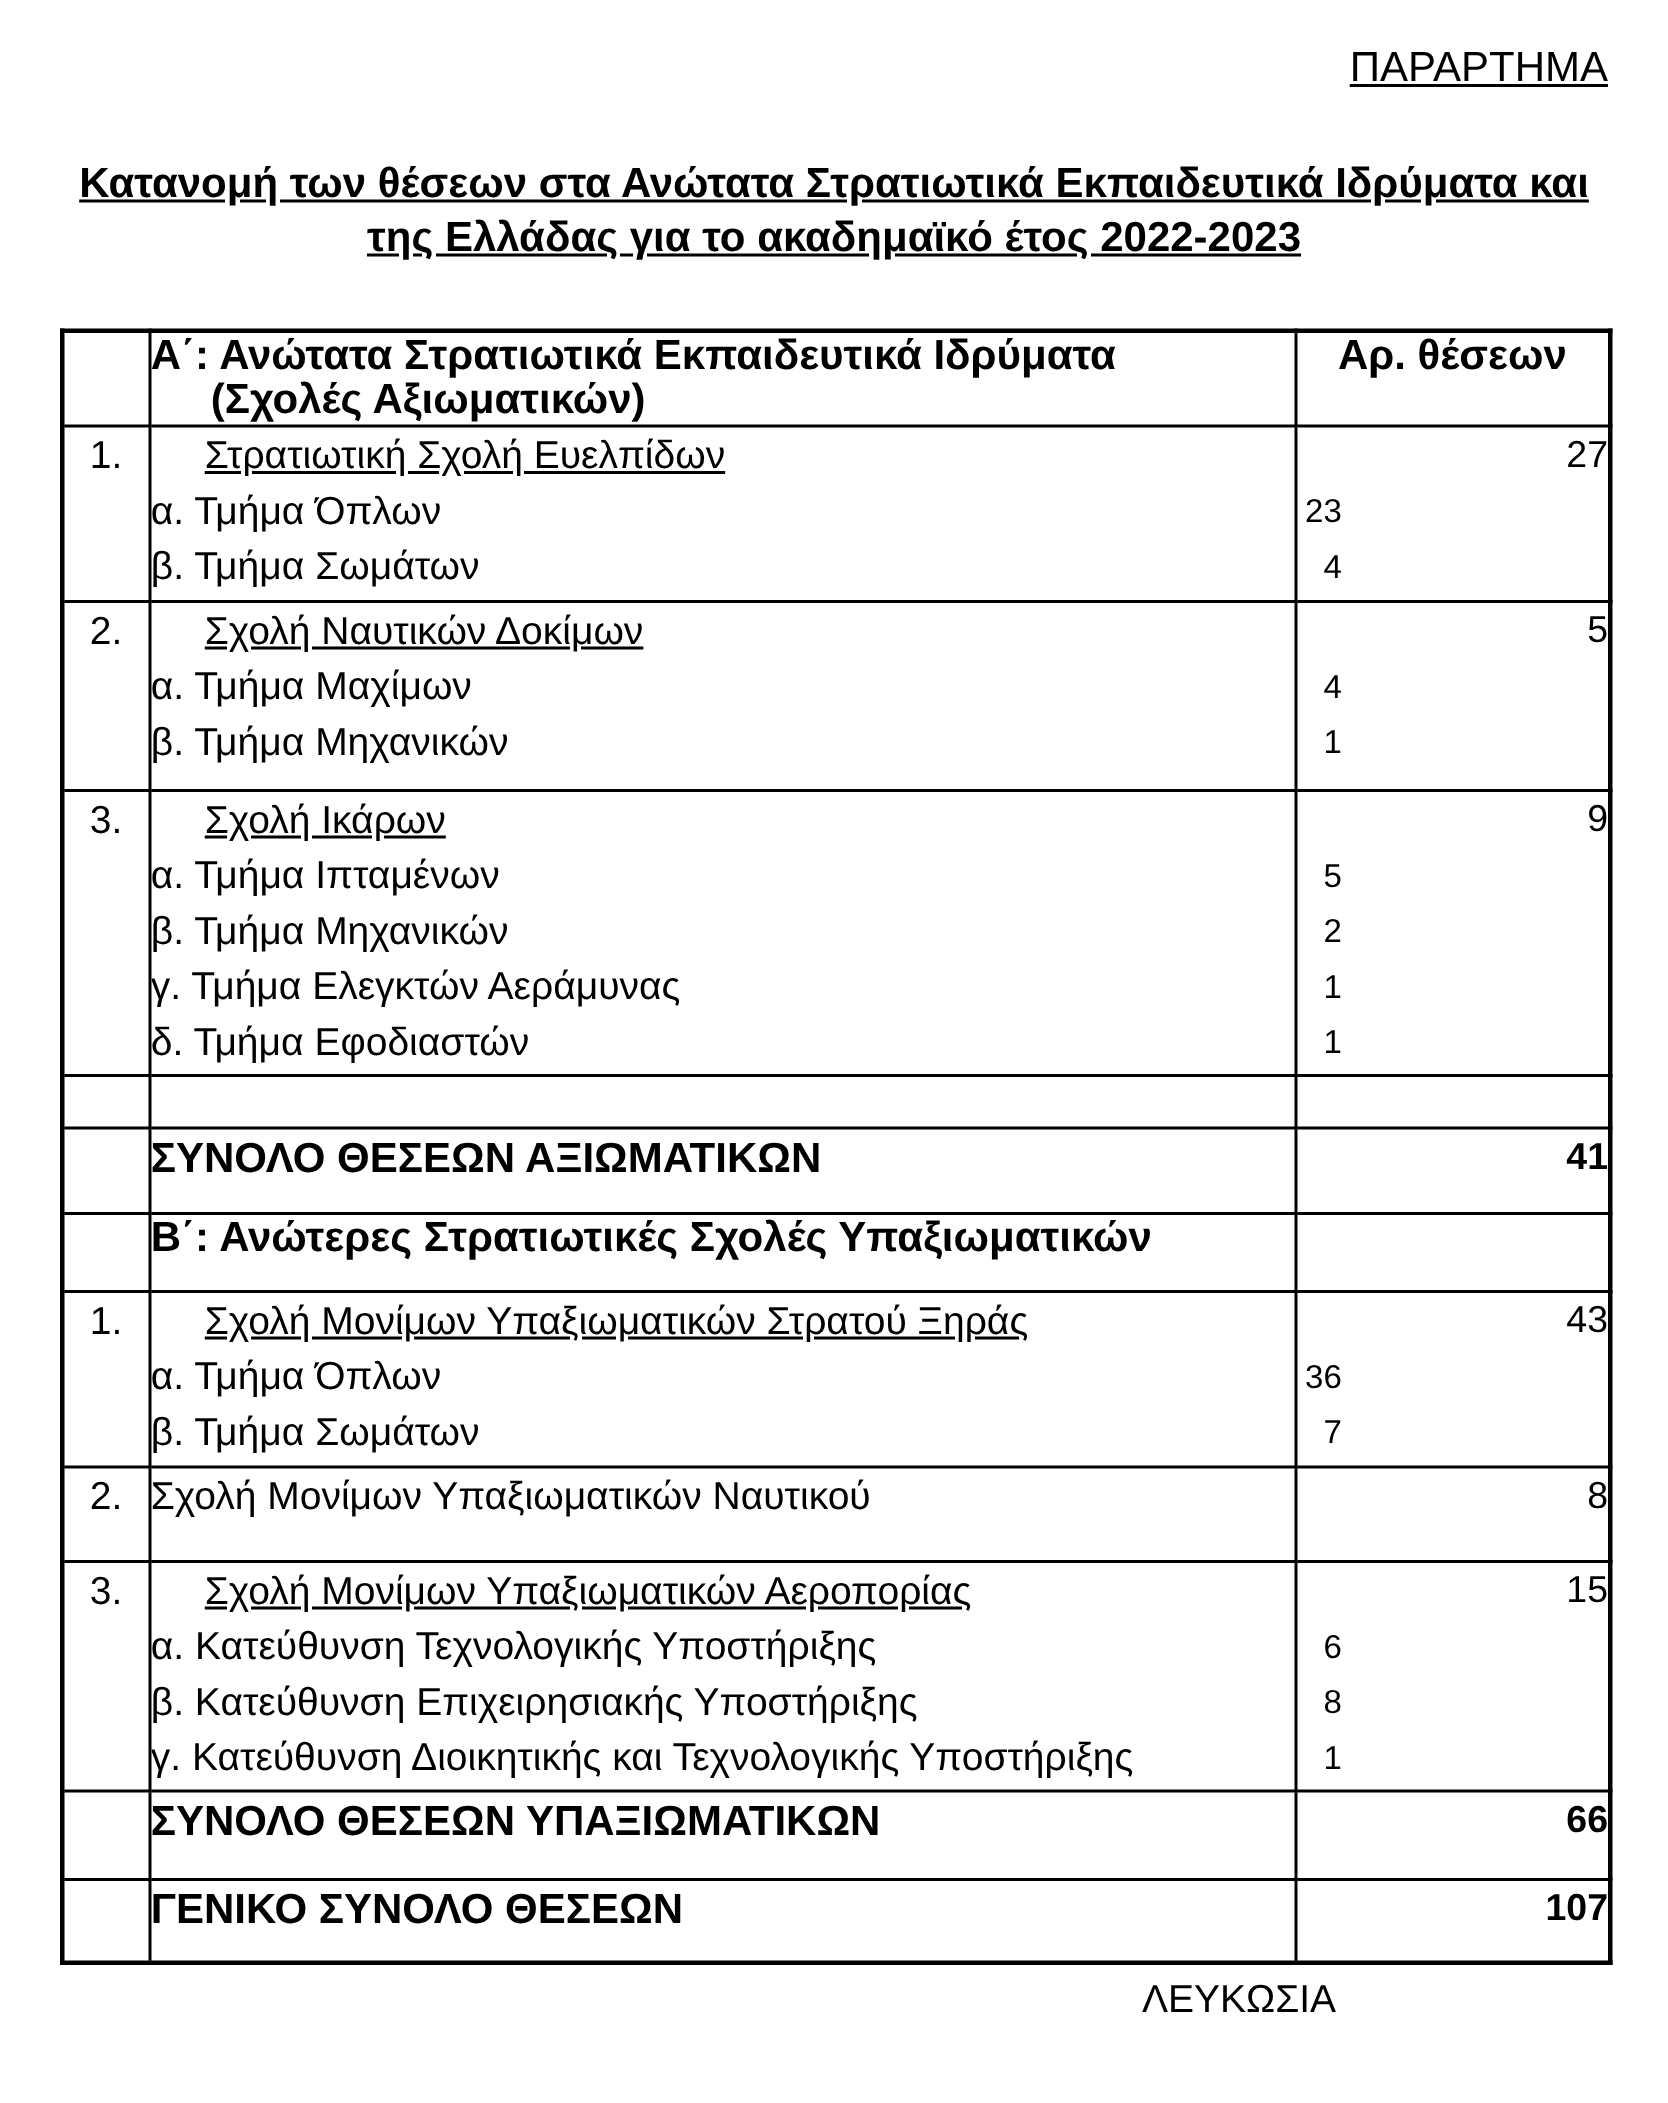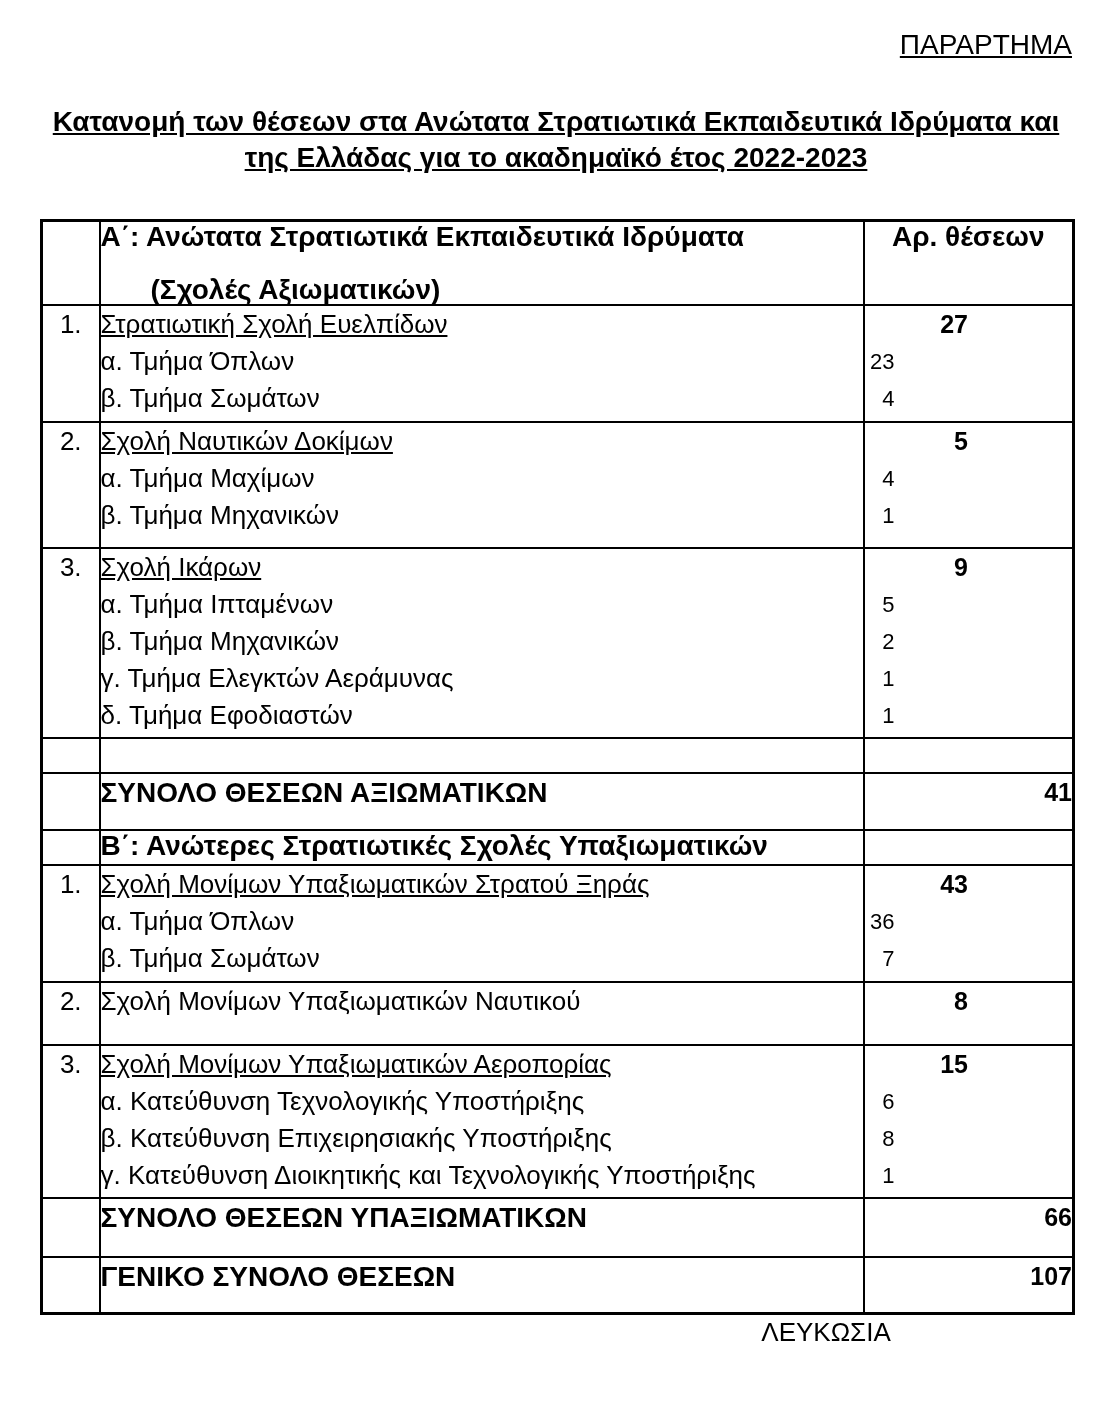--- a/index.html
+++ b/index.html
@@ -34,26 +34,26 @@
     vertical-align:top;
     padding:0;
     overflow:hidden;
   }
   td.nb { border-bottom-style:hidden; }
 
   .c-num { text-align:center; font-size:26px; line-height:37px; padding-top:2px; }
   .c-main { font-size:26px; line-height:37px; padding:2px 4px 0 10px; }
   .c-val  { font-size:22px; line-height:37px; padding-top:2px; }
 
-  .u { text-decoration:underline; }
-  .tot { font-weight:bold; font-size:25px; text-align:right; padding-right:104px; }
+  .u { text-decoration:underline;padding-left:36px; }
+  .tot { font-weight:normal; font-size:25px; text-align:right; }
   .det span { display:inline-block; width:26px; margin-left:4px; text-align:right; }
 
   .hdr-main { font-weight:bold; font-size:28px; line-height:29px; padding:3px 4px 0 10px; }
-  .hdr-main .l2 { padding-left:50px;margin-top:24px; }
+  .hdr-main .l2 { padding-left:40px; }
   .hdr-val { font-weight:bold; font-size:28px; text-align:center; padding-top:5px; line-height:30px; }
 
   .sum-label { font-weight:bold; font-size:28px; line-height:37px; padding:3px 4px 0 10px; }
   .sum-val { font-weight:bold; font-size:25px; line-height:37px; text-align:right; padding-top:3px; padding-right:104px; }
 
   .b-title { font-weight:bold; font-size:28px; line-height:29px; padding:2px 4px 0 10px; white-space:nowrap; }
 
   .footer {
     position:absolute; top:1315px; left:601px; width:450px;
     text-align:center; font-size:26px; line-height:34px;
@@ -137,21 +137,21 @@
       <td class="c-main"></td>
       <td class="c-val"></td>
     </tr>
 
     <tr style="height:57px">
       <td class="c-num nb"></td>
       <td class="sum-label">ΣΥΝΟΛΟ ΘΕΣΕΩΝ ΑΞΙΩΜΑΤΙΚΩΝ</td>
       <td class="sum-val">41</td>
     </tr>
 
-    <tr style="height:35px">
+    <tr style="height:52px">
       <td class="c-num nb"></td>
       <td class="b-title">Β΄: Ανώτερες Στρατιωτικές Σχολές Υπαξιωματικών</td>
       <td></td>
     </tr>
 
     <tr style="height:117px">
       <td class="c-num">1.</td>
       <td class="c-main">
         <div class="u">Σχολή Μονίμων Υπαξιωματικών Στρατού Ξηράς</div>
         <div>α. Τμήμα Όπλων</div>

